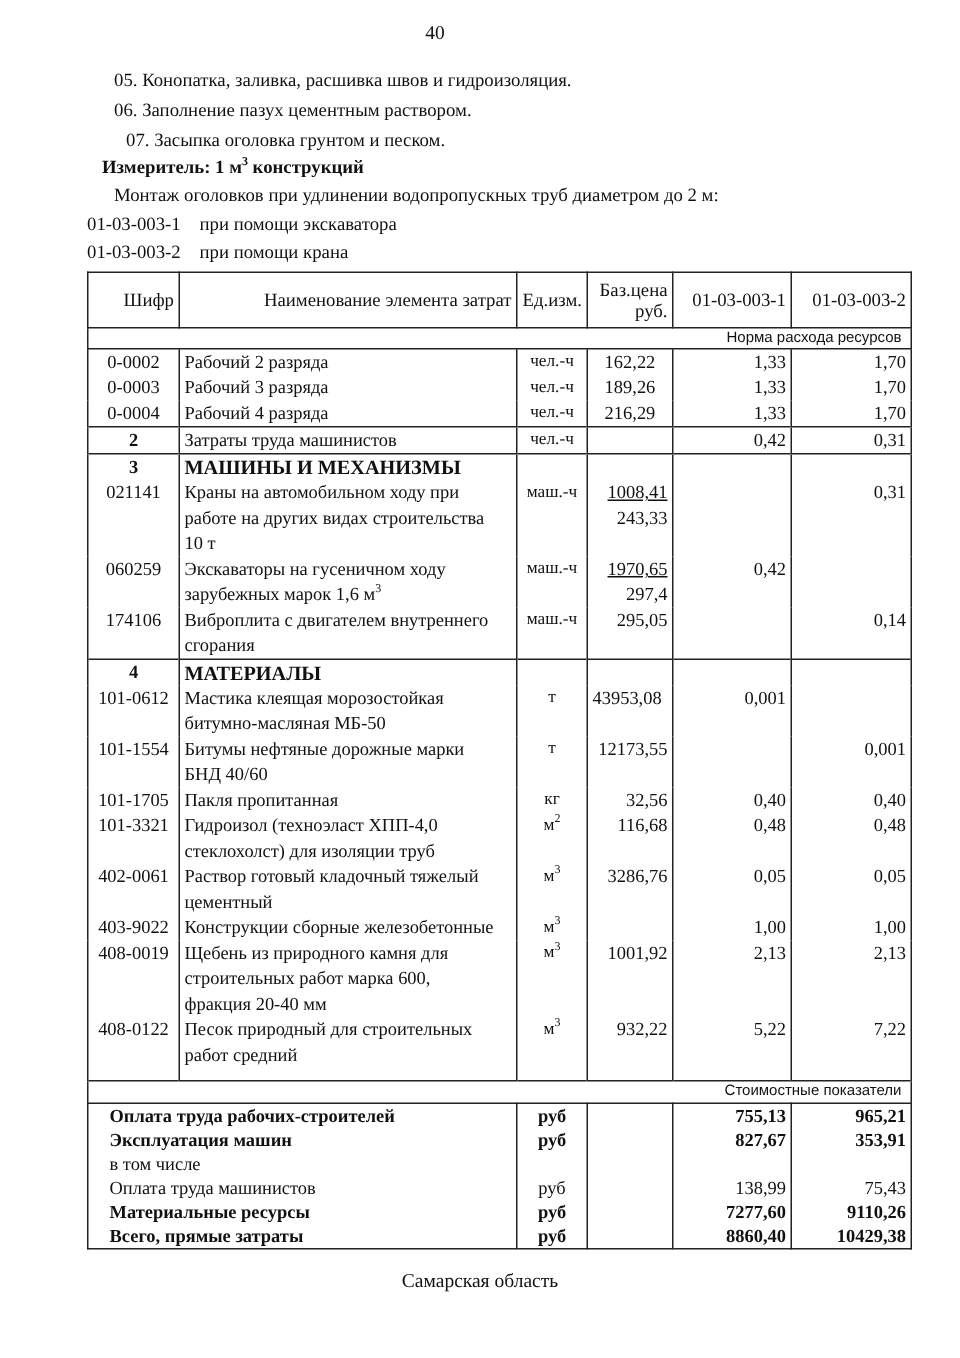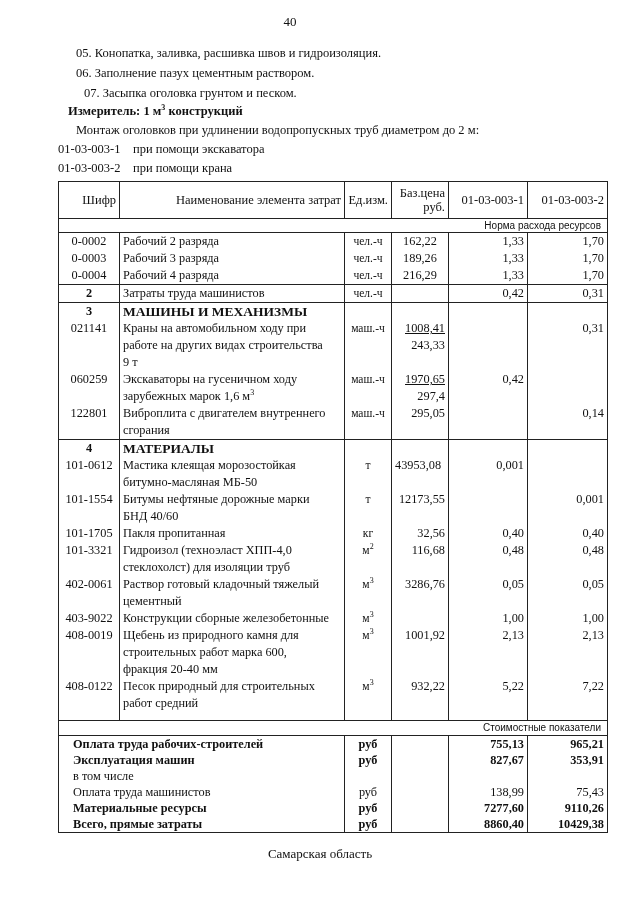--- a/index.html
+++ b/index.html
@@ -116,36 +116,36 @@
   <tr class="r sec">
     <td class="code">3</td>
     <td class="name">МАШИНЫ И МЕХАНИЗМЫ</td>
     <td></td>
         <td></td>
         <td></td>
         <td></td>
   </tr>
   <tr class="r">
     <td class="code">021141</td>
-    <td><span>Краны на автомобильном ходу при</span><br><span>работе на других видах строительства</span><br><span>9 т</span></td>
+    <td><span>Краны на автомобильном ходу при</span><br><span>работе на других видах строительства</span><br><span>10 т</span></td>
     <td class="unit">маш.-ч</td>
     <td class="num"><span class="u">1008,41</span><br><span>243,33</span></td>
     <td class="num"></td>
     <td class="num">0,31</td>
   </tr>
   <tr class="r">
     <td class="code">060259</td>
     <td><span>Экскаваторы на гусеничном ходу</span><br><span>зарубежных марок 1,6 м</span><sup>3</sup></td>
     <td class="unit">маш.-ч</td>
     <td class="num"><span class="u">1970,65</span><br><span>297,4</span></td>
     <td class="num">0,42</td>
     <td class="num"></td>
   </tr>
   <tr class="r">
-    <td class="code">122801</td>
+    <td class="code">174106</td>
     <td><span>Виброплита с двигателем внутреннего</span><br><span>сгорания</span></td>
     <td class="unit">маш.-ч</td>
     <td class="num">295,05</td>
     <td class="num"></td>
     <td class="num">0,14</td>
   </tr>
 
   <tr class="r sec">
     <td class="code">4</td>
     <td class="name">МАТЕРИАЛЫ</td>

